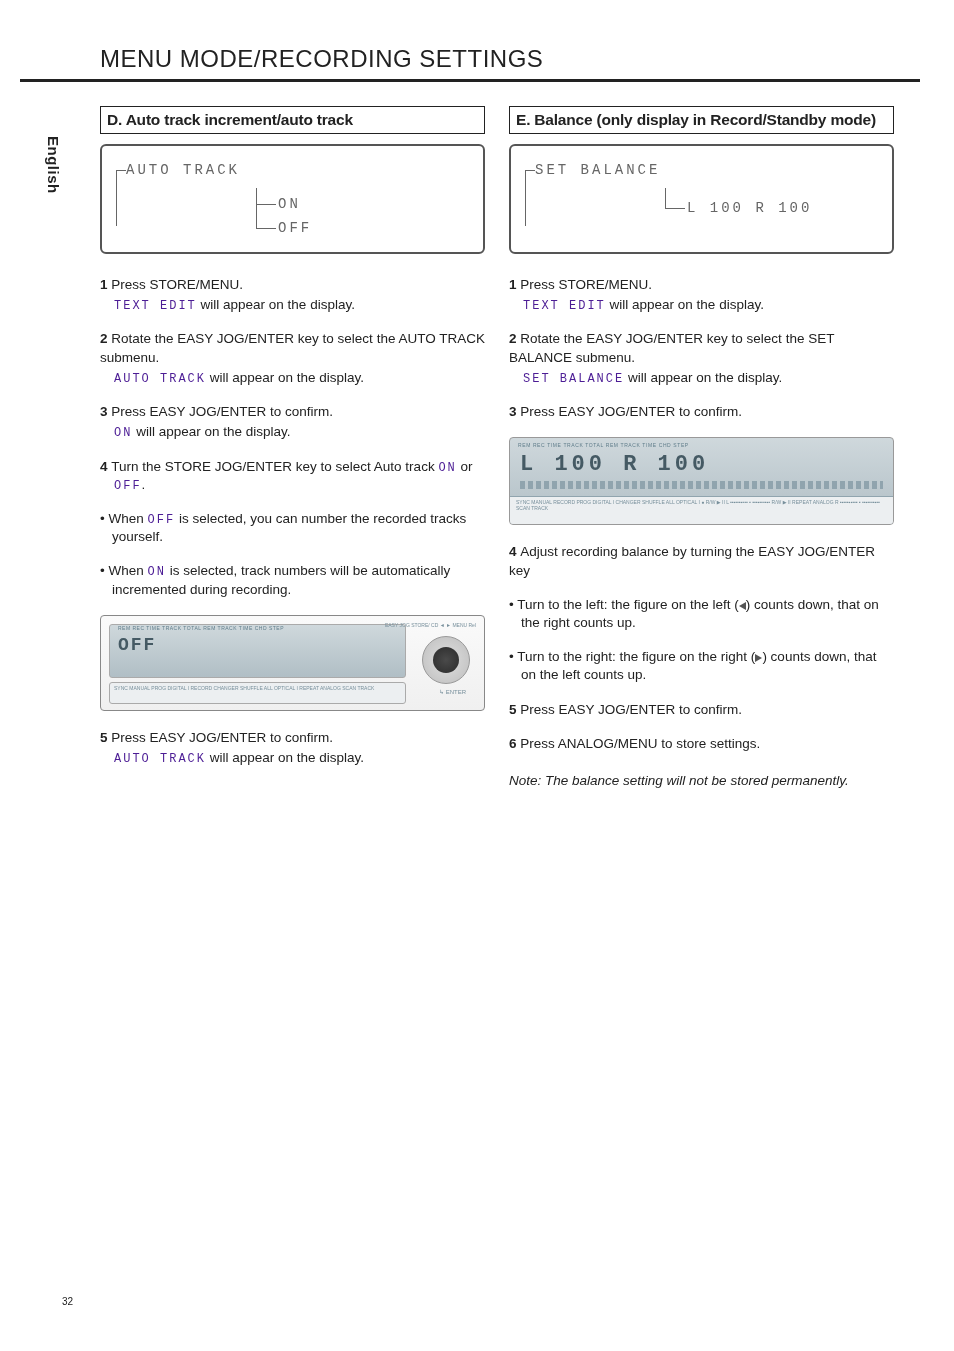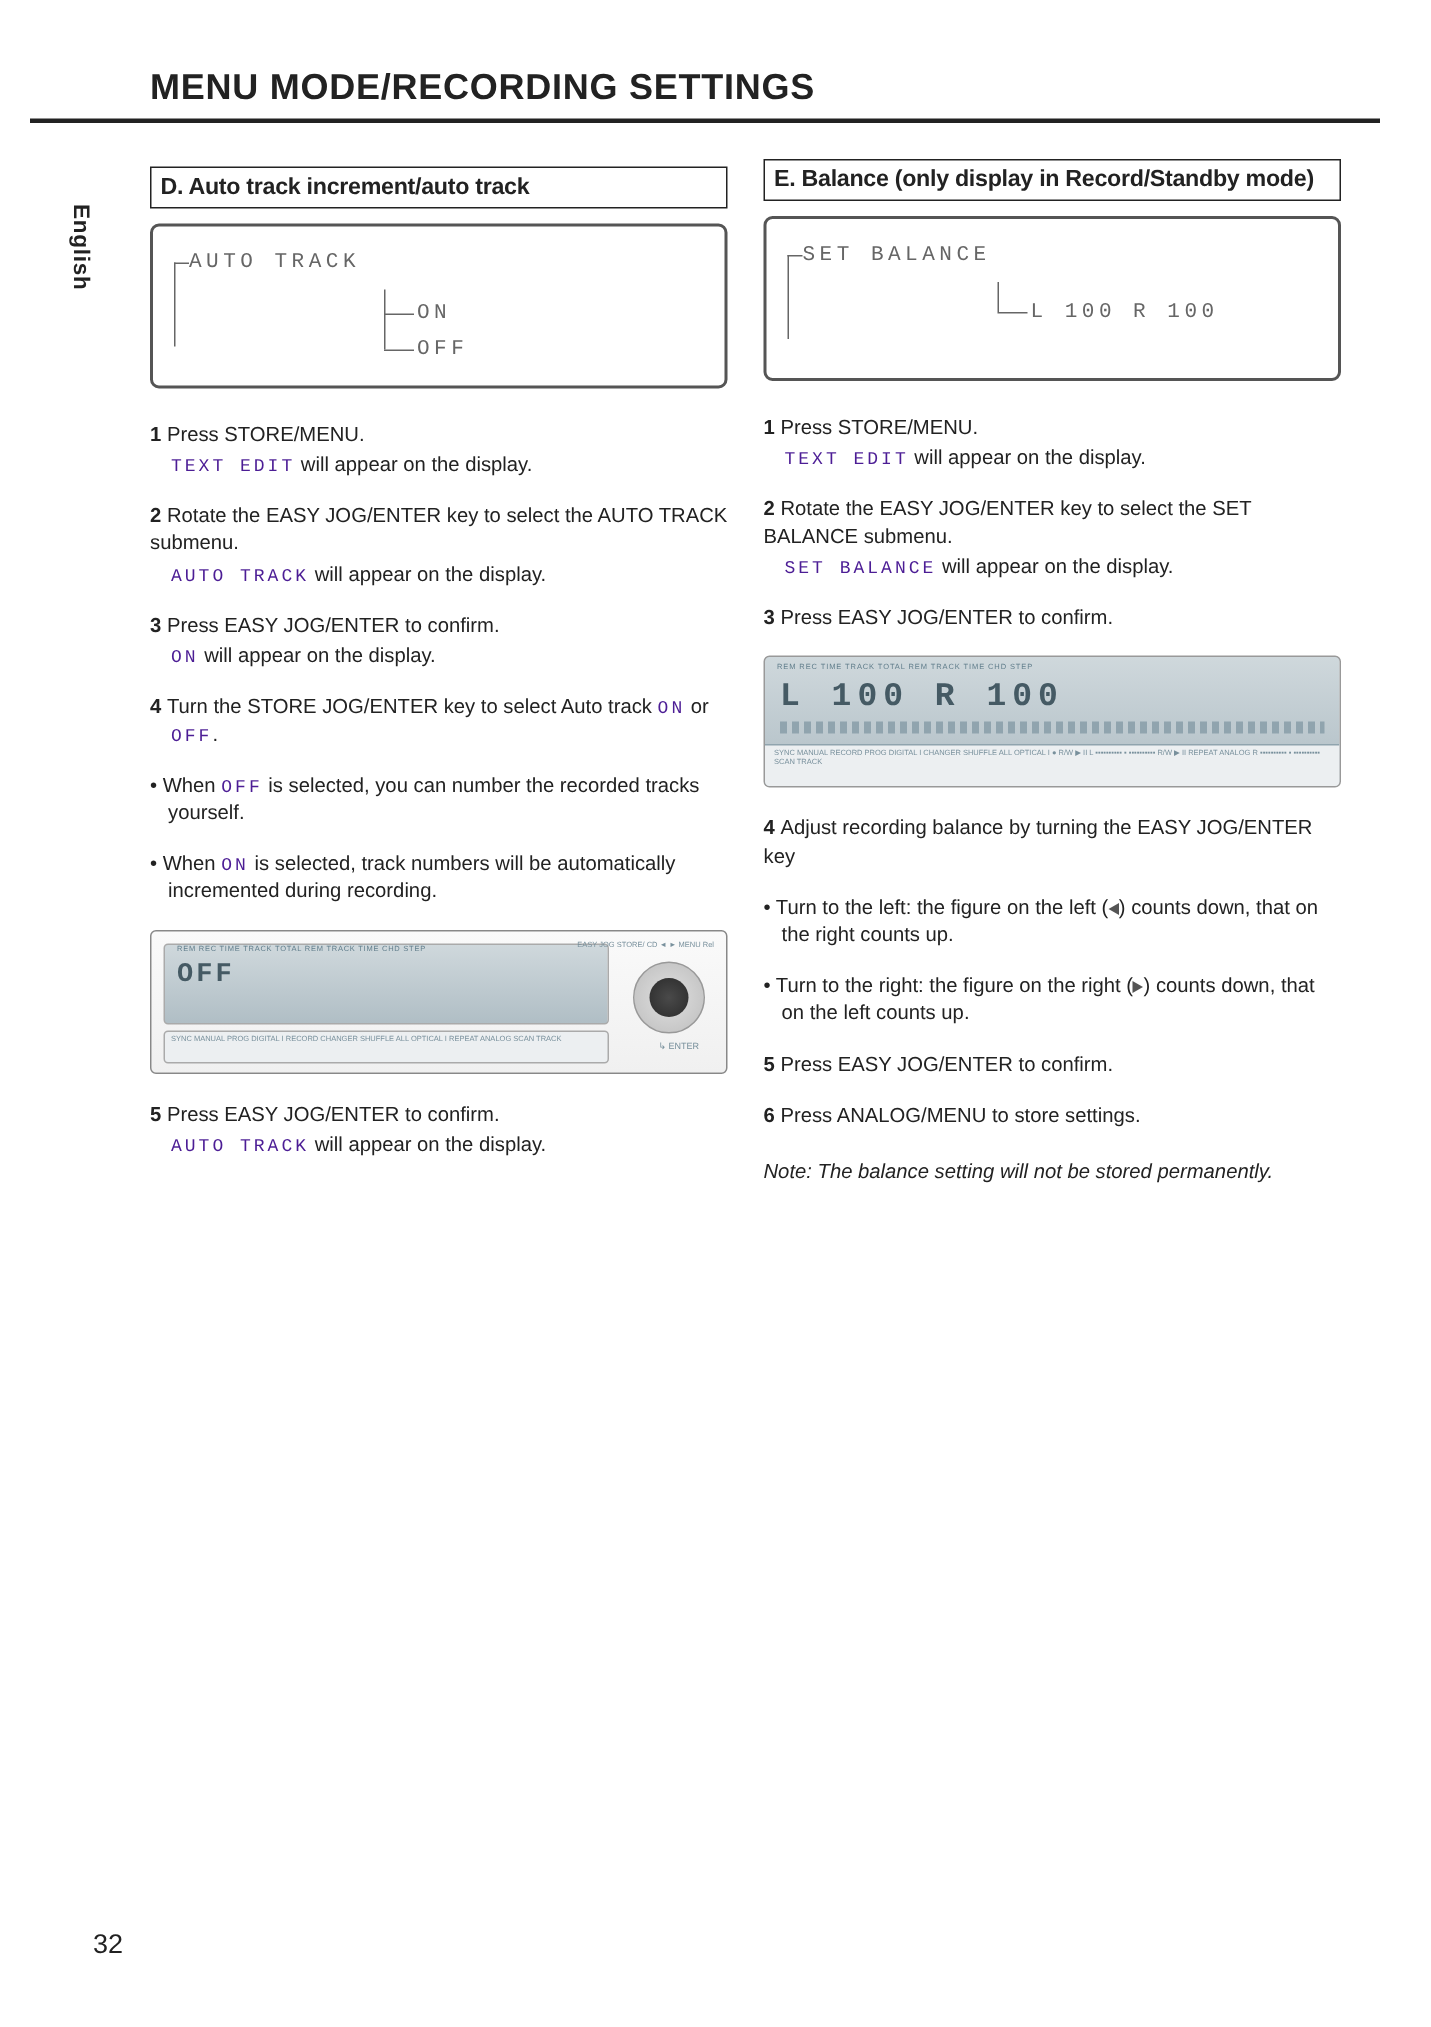--- a/index.html
+++ b/index.html
@@ -29,35 +29,34 @@
     font-weight: 700;
     font-size: 15px;
     letter-spacing: 0.5px;
     position: relative;
     top: 8px;
     left: 14px;
     white-space: nowrap;
   }
   .title {
     font-size: 24px;
-    font-weight: 700;
+    font-weight: 400;
     letter-spacing: 0.5px;
     margin-bottom: 6px;
   }
   .rule {
     height: 3px;
     background: #222;
     margin-bottom: 24px;
     width: 900px;
     margin-left: -80px;
   }
   .cols {
     display: flex;
     gap: 24px;
-    align-items: flex-end;
   }
   .col { flex: 1 1 50%; }
   .section-head {
     border: 1px solid #222;
     padding: 4px 6px;
     font-weight: 800;
     font-size: 15.5px;
     margin-bottom: 10px;
     letter-spacing: -0.2px;
   }
@@ -294,21 +293,21 @@
     width: 0; height: 0;
     border-top: 4px solid transparent;
     border-bottom: 4px solid transparent;
     border-left: 7px solid #555;
     vertical-align: -1px;
   }
   .page-num {
     position: absolute;
     left: 62px;
     bottom: 44px;
-    font-size: 18px;
+    font-size: 10px;
   }
 </style>
 </head>
 <body>
 
 <div class="page">
 
   <div class="lang-tab">
     <span>English</span>
   </div>

